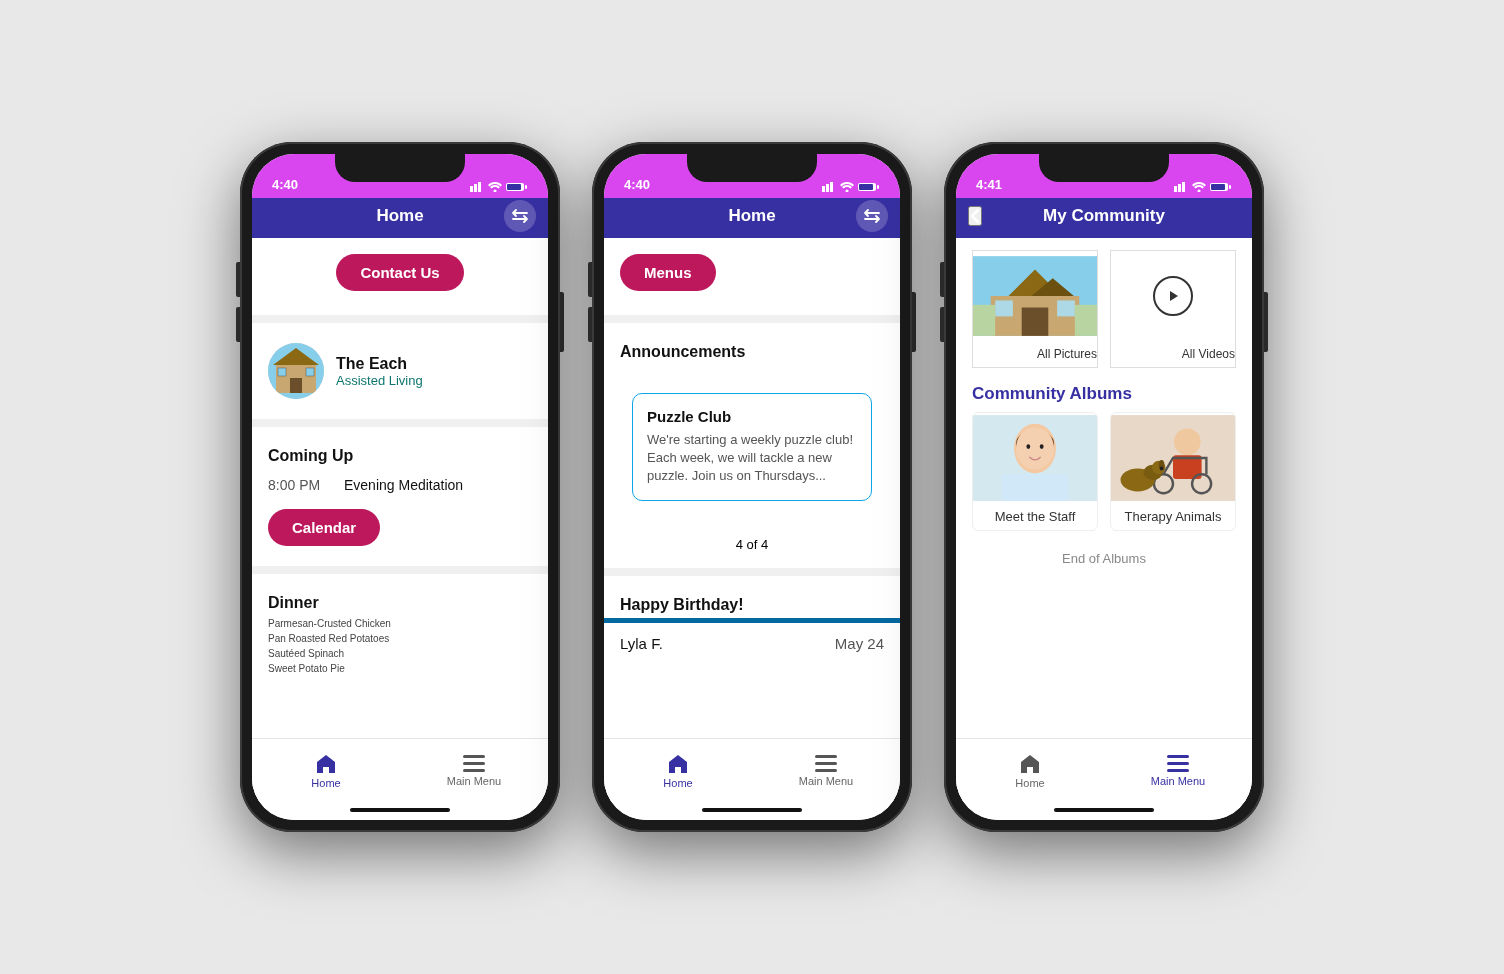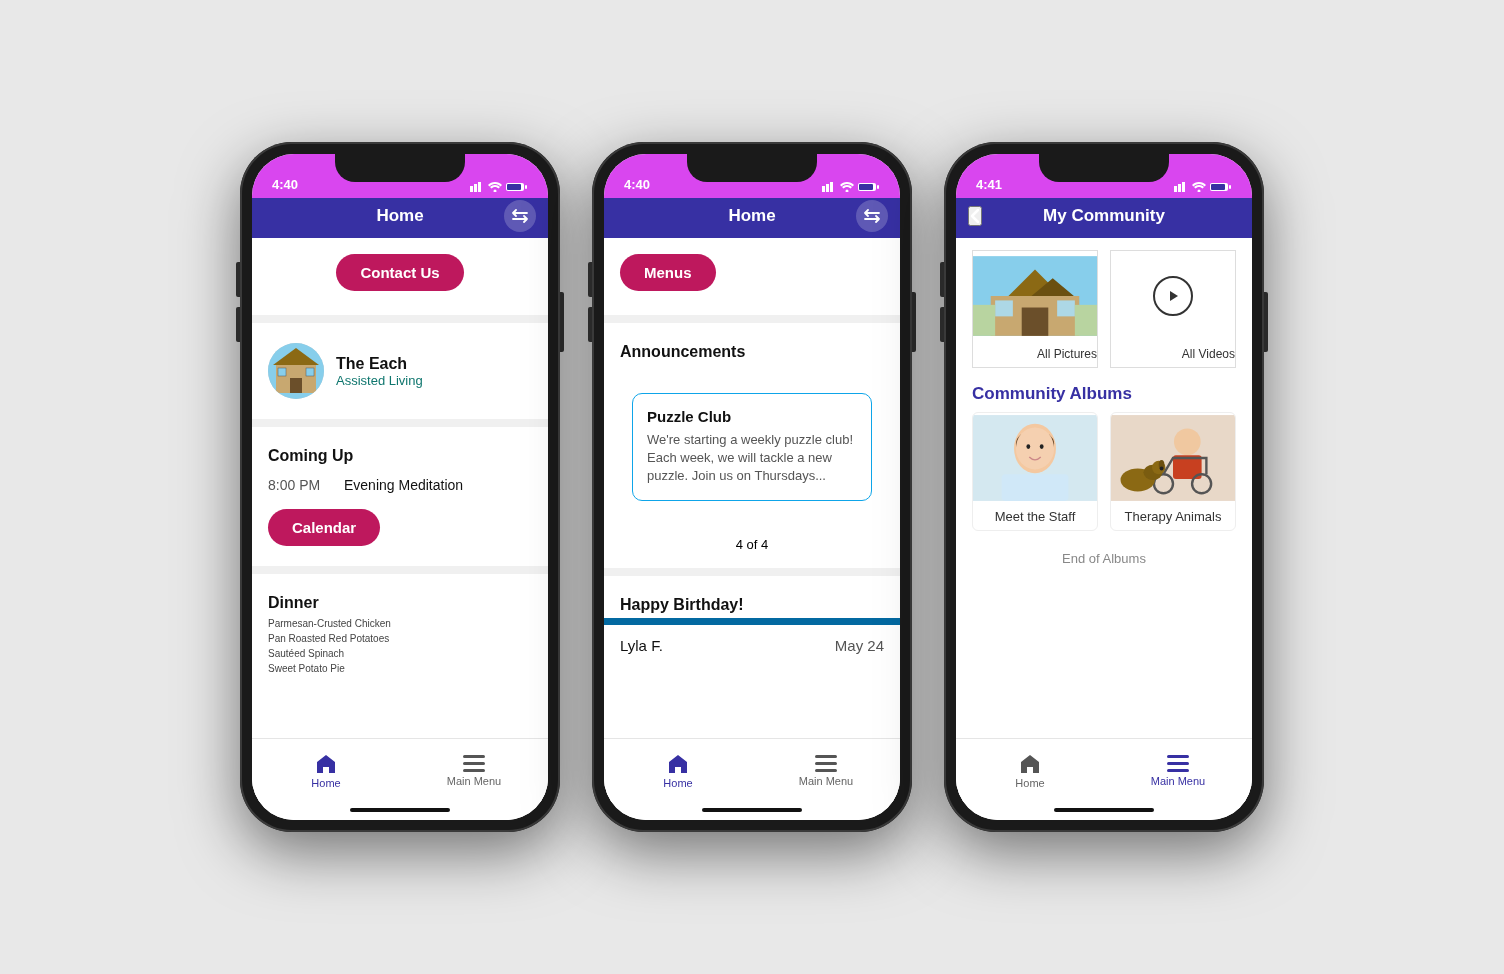--- a/index.html
+++ b/index.html
@@ -270,21 +270,21 @@
       color: #000000;
       padding: 8px 0;
     }
 
     
     .birthday-row {
       display: flex;
       justify-content: space-between;
       align-items: center;
       padding: 12px 16px;
-      border-top: 7px solid #0369a1;
+      border-top: 5px solid #0369a1;
     }
 
     .birthday-name { font-size: 15px; color: #111; }
     .birthday-date { font-size: 15px; color: #555; }
 
     
     .media-grid {
       display: flex;
       gap: 12px;
       padding: 12px 16px;

